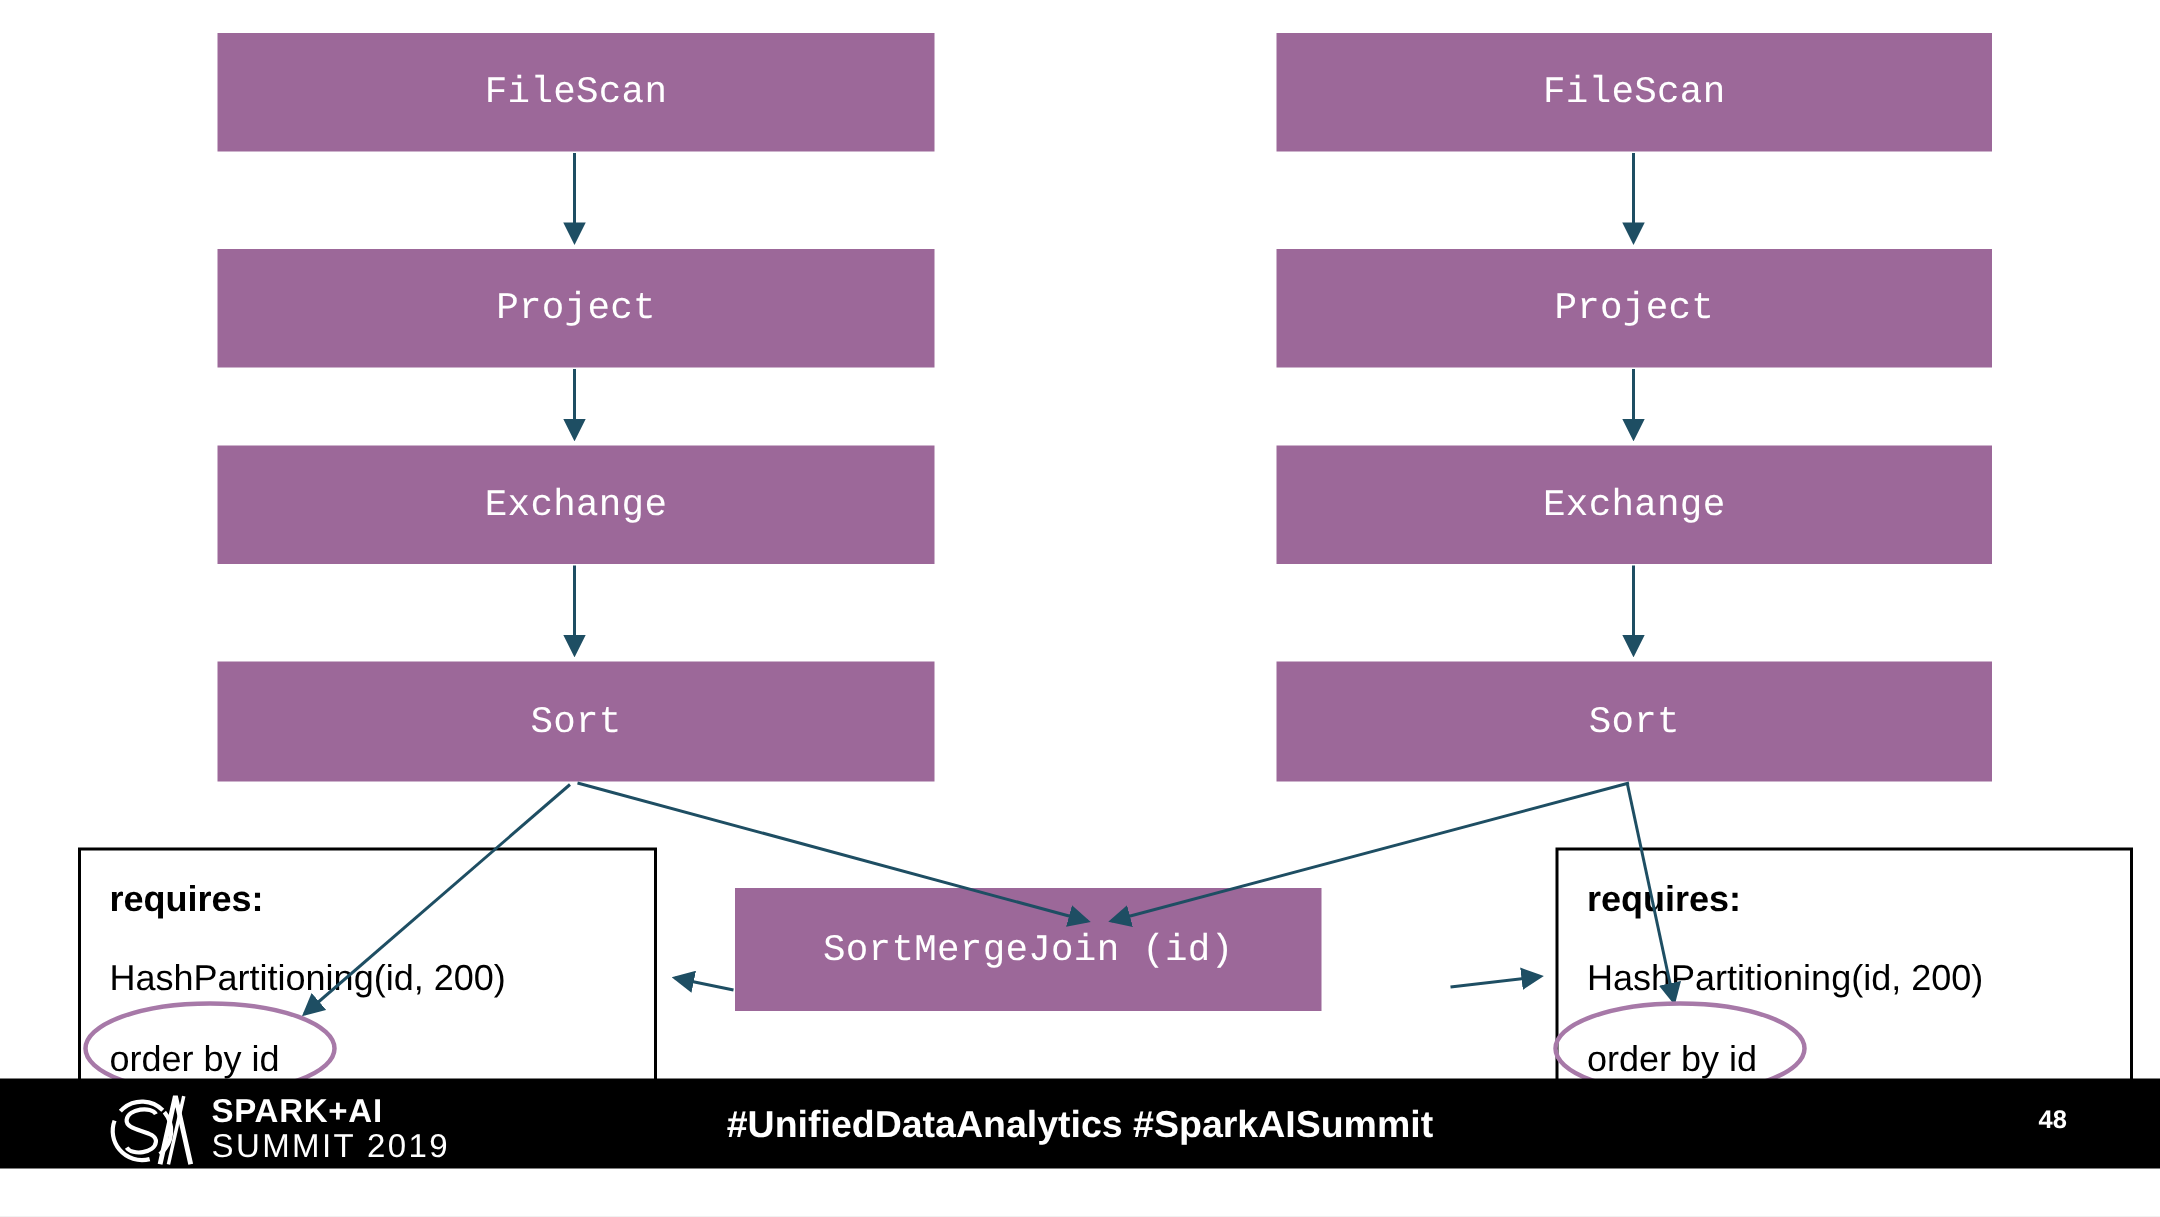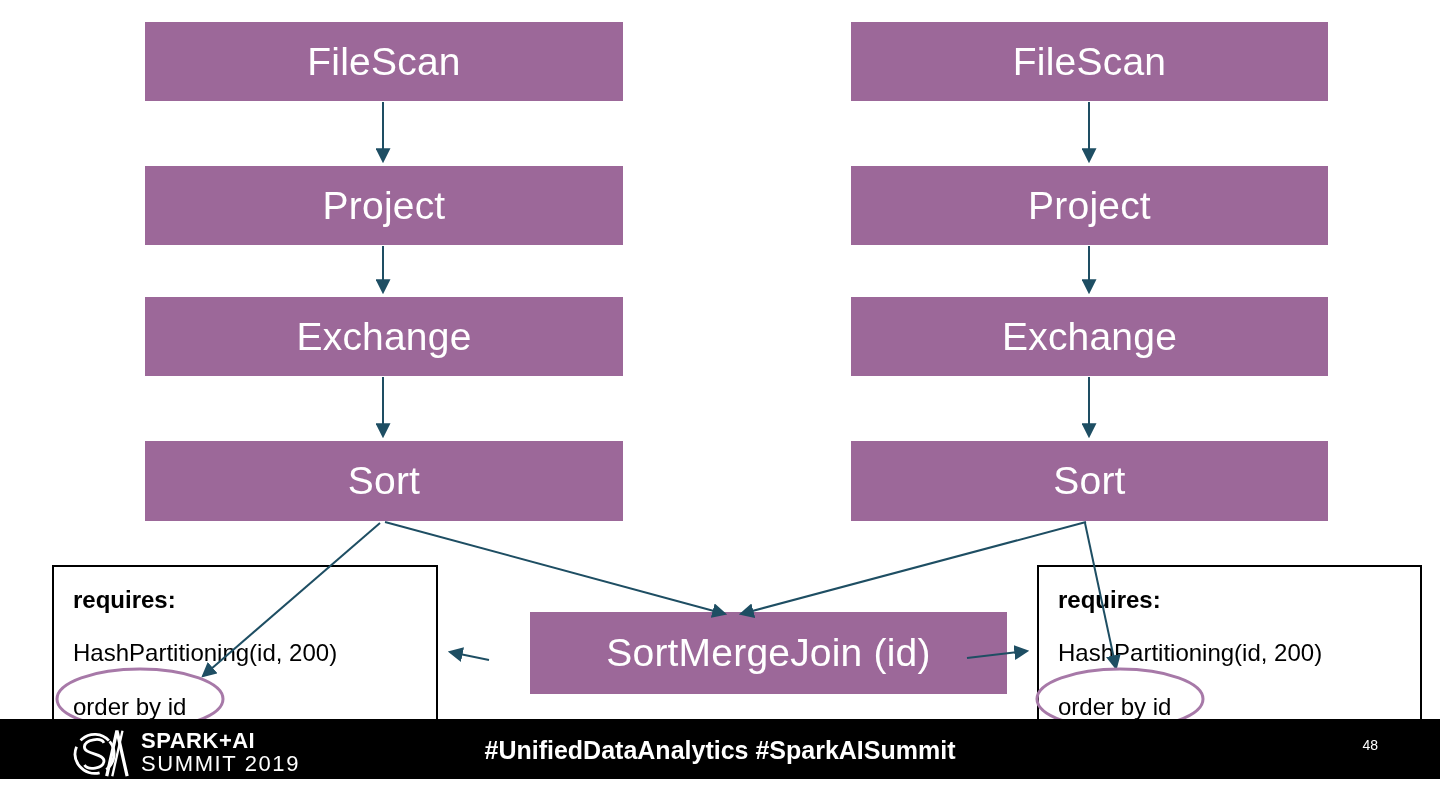--- a/index.html
+++ b/index.html
@@ -27,22 +27,23 @@
     margin: 0 auto;
   }
 
   .node {
     position: absolute;
     background: var(--node-fill);
     color: var(--node-text);
     display: flex;
     align-items: center;
     justify-content: center;
-    font-size: 39px;
+    font-size: 25px;
     letter-spacing: 0.2px;
+    font-family: Liberation Mono, monospace;
   }
 
   .annotation {
     position: absolute;
     background: var(--annotation-bg);
     border: 2px solid var(--annotation-border);
     color: var(--annotation-text);
     padding: 20px 0 4px 19px;
     font-size: 24px;
   }
@@ -80,40 +81,40 @@
   .hashtags {
     position: absolute;
     left: 0; right: 0; top: 17px;
     text-align: center;
     font-size: 25px;
     font-weight: bold;
   }
   .page-number {
     position: absolute;
     right: 62px; top: 18px;
-    font-size: 14px;
-    font-weight: normal;
+    font-size: 17px;
+    font-weight: bold;
   }
 </style>
 </head>
 <body>
 
 <div class="slide">
 
   <div class="node" style="left:145px; top:22px;  width:478px; height:79px;">FileScan</div>
   <div class="node" style="left:145px; top:166px; width:478px; height:79px;">Project</div>
   <div class="node" style="left:145px; top:297px; width:478px; height:79px;">Exchange</div>
   <div class="node" style="left:145px; top:441px; width:478px; height:80px;">Sort</div>
 
   <div class="node" style="left:851px; top:22px;  width:477px; height:79px;">FileScan</div>
   <div class="node" style="left:851px; top:166px; width:477px; height:79px;">Project</div>
   <div class="node" style="left:851px; top:297px; width:477px; height:79px;">Exchange</div>
   <div class="node" style="left:851px; top:441px; width:477px; height:80px;">Sort</div>
 
-  <div class="node" style="left:490px; top:612px; width:477px; height:82px;margin-left:40px;">SortMergeJoin (id)</div>
+  <div class="node" style="left:490px; top:592px; width:391px; height:82px;">SortMergeJoin (id)</div>
 
   <div class="annotation" style="left:52px; top:565px; width:386px; height:175px;">
     <p class="req-title">requires:</p>
     <p>HashPartitioning(id, 200)</p>
     <p>order by id</p>
   </div>
 
   <div class="annotation" style="left:1037px; top:565px; width:385px; height:175px;">
     <p class="req-title">requires:</p>
     <p>HashPartitioning(id, 200)</p>

